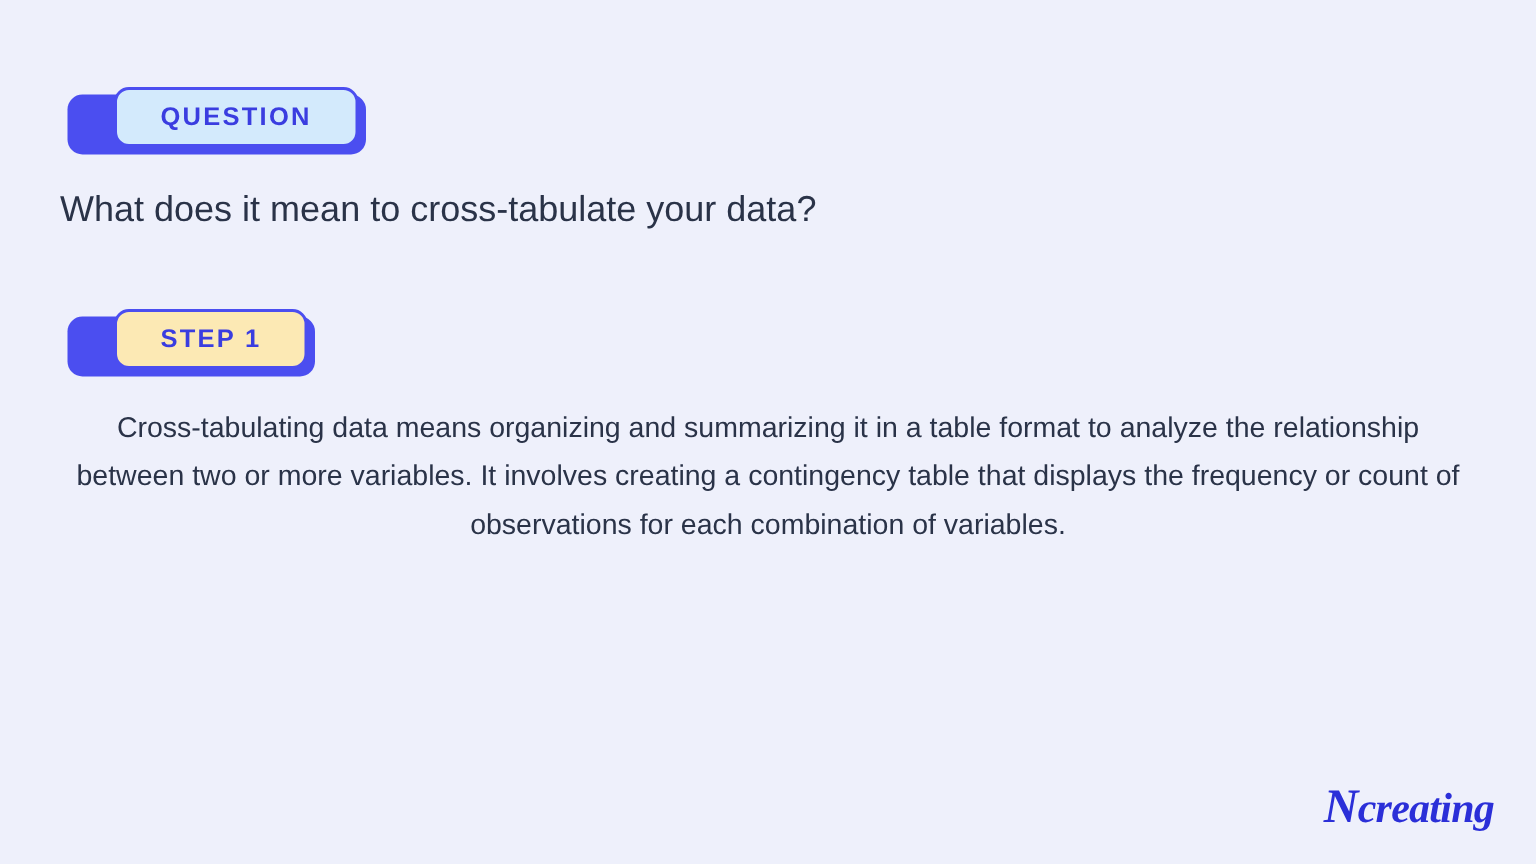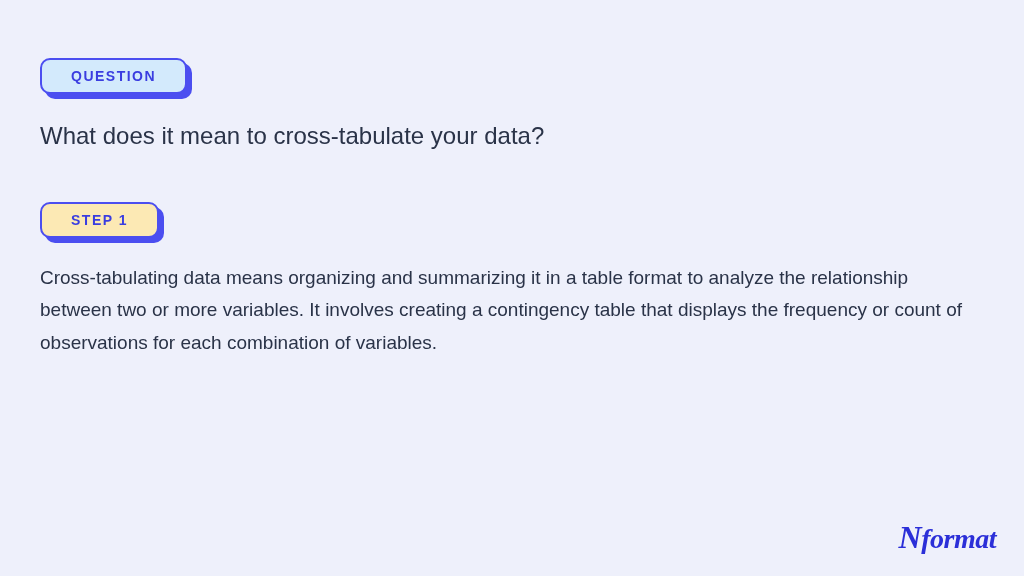--- a/index.html
+++ b/index.html
@@ -37,24 +37,25 @@
       border-radius: 10px;
       z-index: 0;
     }
     
     .badge {
       position: relative;
       z-index: 1;
       padding: 8px 29px;
       border: 2px solid #4b4ef0;
       border-radius: 10px;
-      font-size: 14px;
+      font-size: 17px;
       font-weight: 600;
       letter-spacing: 1.5px;
       color: #3a3de0;
+      margin-left: 36px;
     }
     
     .badge-question {
       background-color: #d3eafc;
     }
     
     .badge-step {
       background-color: #fce9b4;
       text-align: center;
     }
@@ -64,20 +65,21 @@
       color: #2a3348;
       margin-bottom: 48px;
       line-height: 1.5;
     }
     
     .step-text {
       font-size: 19px;
       color: #2a3348;
       line-height: 1.7;
       max-width: 950px;
+      text-align: center;
     }
     
     .logo {
       position: absolute;
       bottom: 20px;
       right: 28px;
       font-size: 28px;
       font-weight: 700;
       color: #2b2fd8;
       font-style: italic;
@@ -105,14 +107,14 @@
   <div class="badge-wrapper">
     <div class="badge-shadow"></div>
     <div class="badge badge-step">STEP 1</div>
   </div>
   
   <div class="step-text">Cross-tabulating data means organizing and summarizing it in a table format to analyze the relationship between two or more variables. It involves creating a contingency table that displays the frequency or count of observations for each combination of variables.</div>
   
 </div>
 
 <div class="logo">
-  <span class="logo-n">N</span><span>format</span>
+  <span class="logo-n">N</span><span>creating</span>
 </div>
 
 </body></html>

